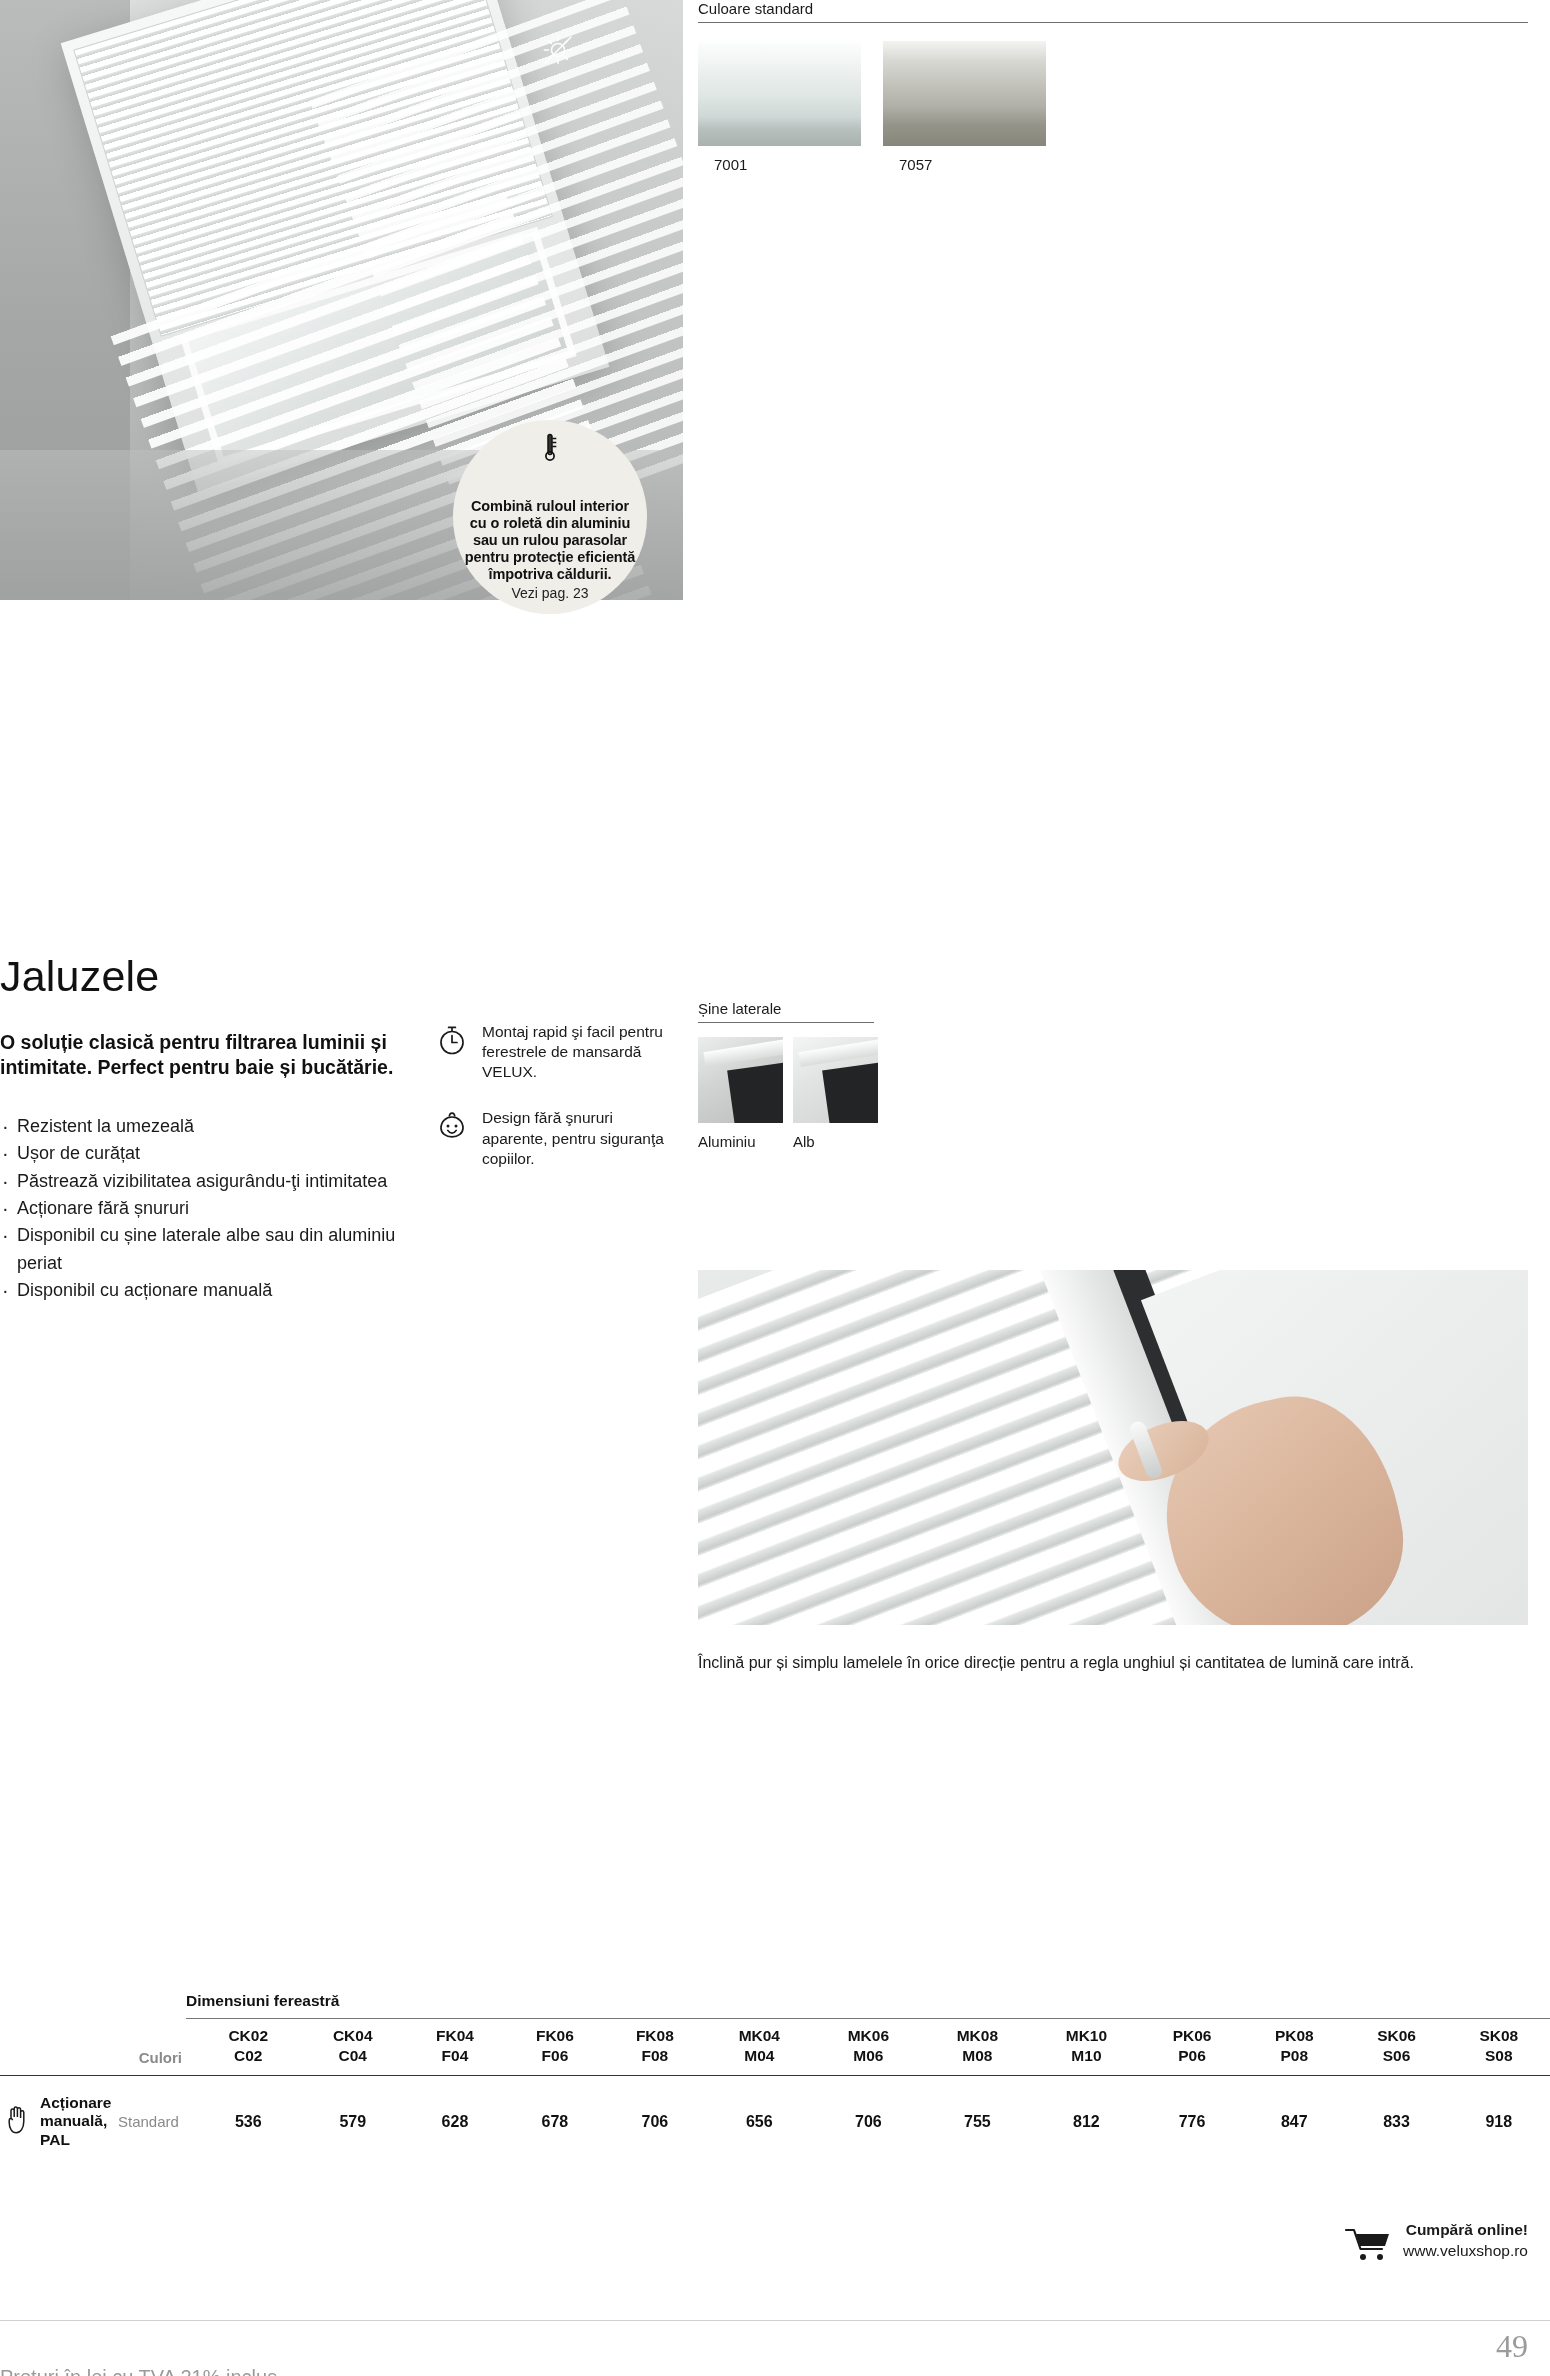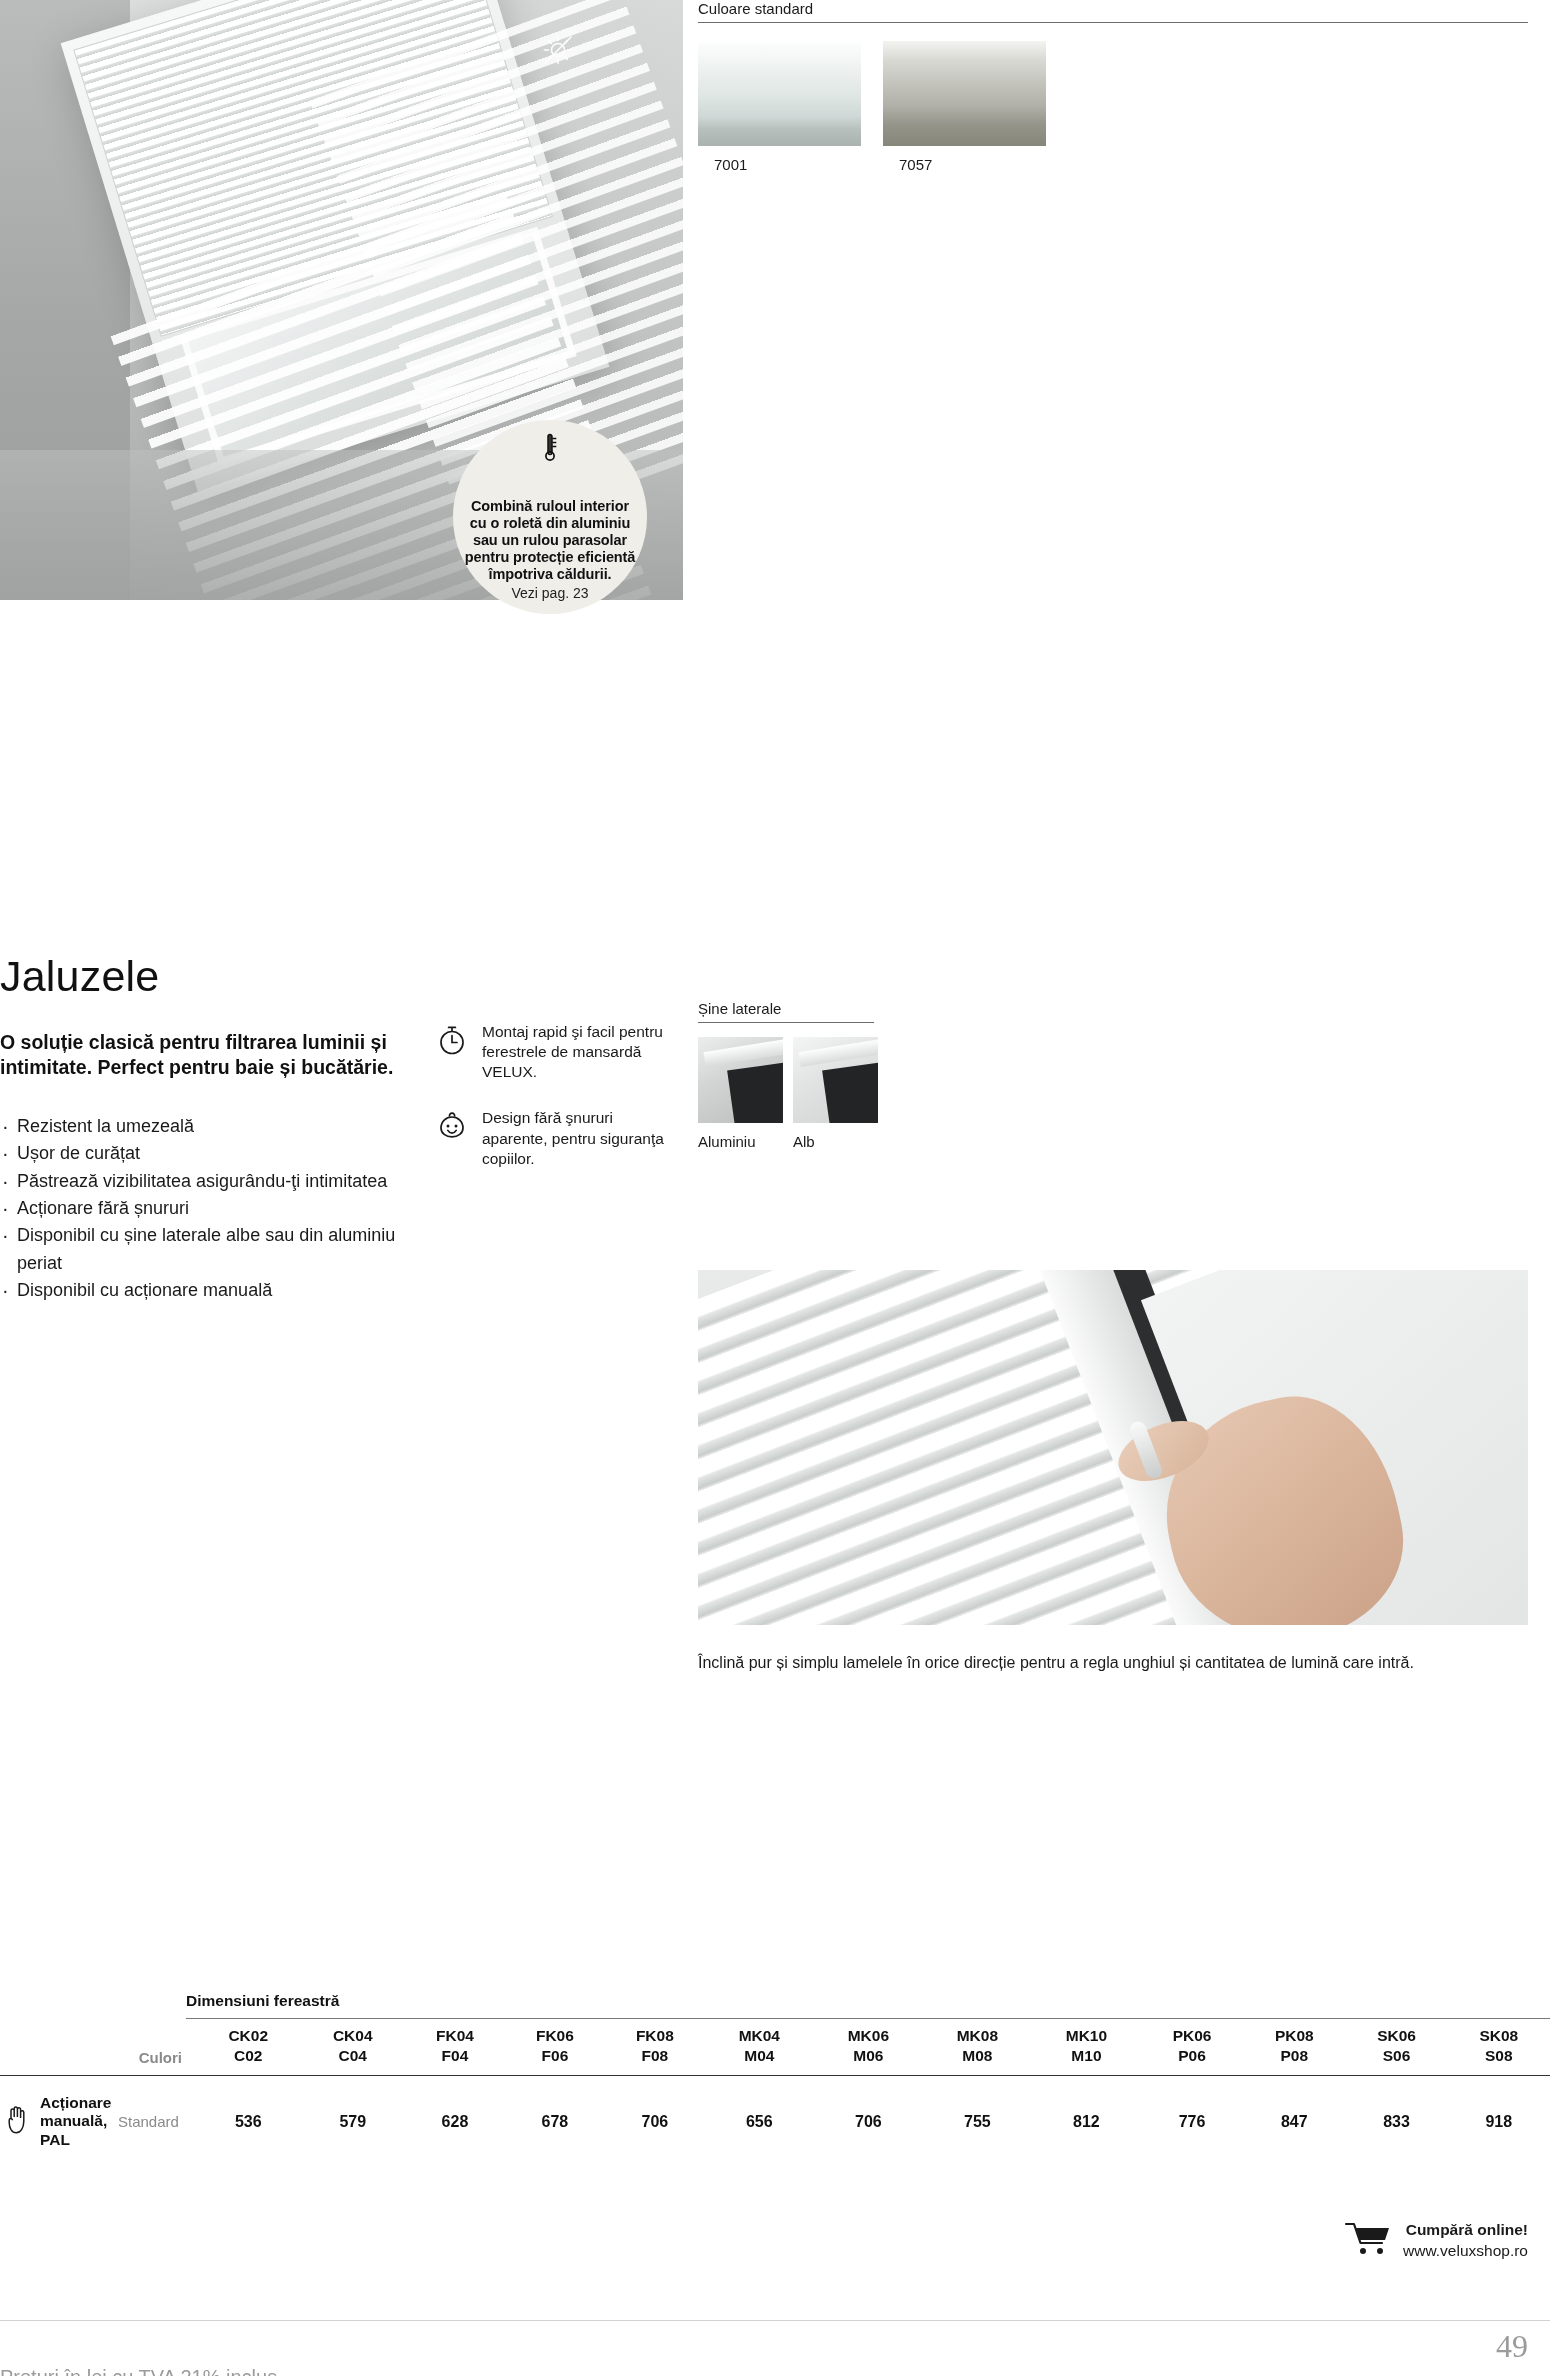--- a/index.html
+++ b/index.html
@@ -239,21 +239,21 @@
     vertical-align: middle; padding-right: 14px !important;
   }
   .cell-price {
     font-size: 16px; font-weight: bold; color: #111;
     text-align: center; vertical-align: middle;
   }
 
   
   .shop {
     position: absolute; right: 22px; top: 2220px;
-    display: flex; gap: 11px; align-items: flex-start;
+    display: flex; gap: 11px; align-items: flex-end;
   }
   .cart-ico { width: 48px; height: 36px; }
   .shop-txt { text-align: right; font-size: 15.5px; line-height: 1.35; color: #1a1a1a; }
   .shop-txt .b { font-weight: bold; }
   .foot-rule {
     position: absolute; left: 0; top: 2320px; width: 1550px;
     height: 1px; background: #d2d2d2;
   }
   .foot-left {
     position: absolute; left: 0; top: 2336px;

